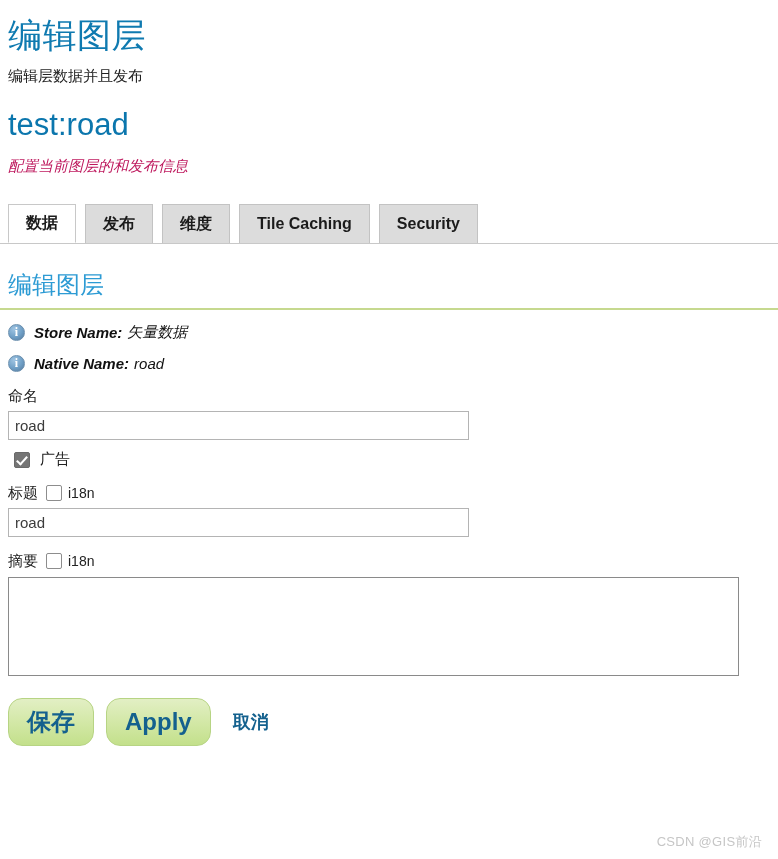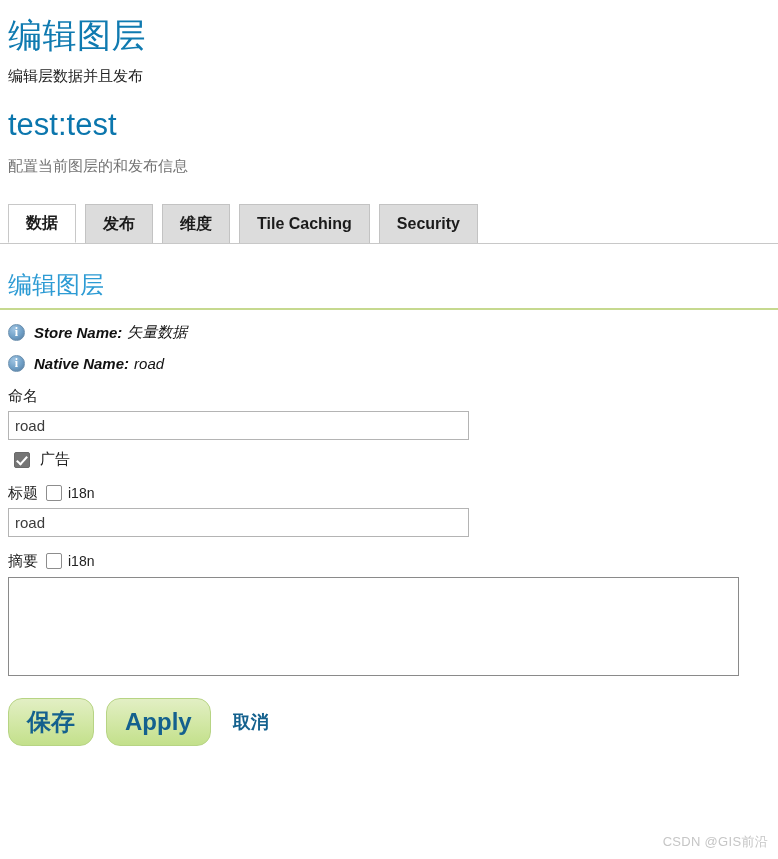--- a/index.html
+++ b/index.html
@@ -46,21 +46,22 @@
     font-size: 31px;
     font-weight: 400;
     line-height: 38px;
     color: #0b76ad;
   }
   .resource-subtitle {
     margin: 0;
     padding-top: 12px;
     font-size: 15px;
     line-height: 20px;
-    color: #737373;
+    color: #be185d;
+    font-style: italic;
   }
 
   
   .tabs-wrap {
     margin-top: 27px;
     position: relative;
     height: 41px;
   }
   .tabs {
     display: flex;
@@ -283,37 +284,37 @@
     font-weight: bold;
     color: #14618e;
     text-decoration: none;
     margin-left: 10px;
     cursor: pointer;
   }
 
   
   .watermark {
     position: absolute;
-    right: 10px;
+    right: 16px;
     bottom: 8px;
     font-size: 13px;
     color: #c6c6c6;
     letter-spacing: 0.3px;
     user-select: none;
   }
 </style>
 </head>
 <body>
 
 <div class="page">
 
   <h1 class="page-title">编辑图层</h1>
   <p class="page-subtitle">编辑层数据并且发布</p>
 
-  <h2 class="resource-title">test:test</h2>
+  <h2 class="resource-title">test:road</h2>
   <p class="resource-subtitle">配置当前图层的和发布信息</p>
 
   <div class="tabs-wrap">
     <ul class="tabs">
       <li class="tab active">
         <span>数据</span>
       </li>
       <li class="tab">
         <span>发布</span>
       </li>

